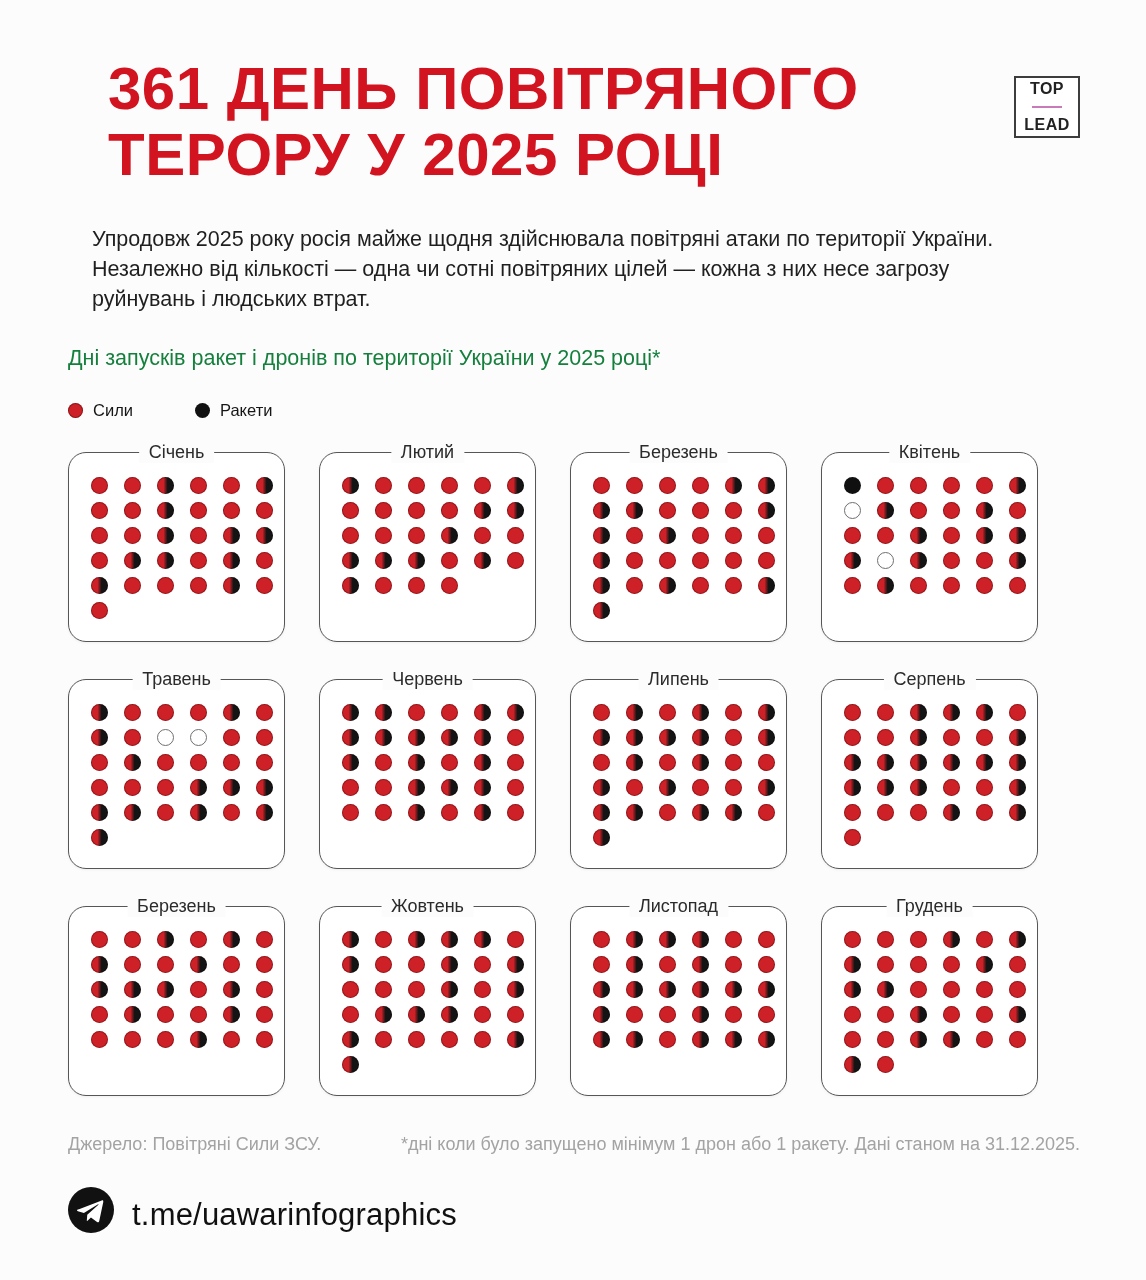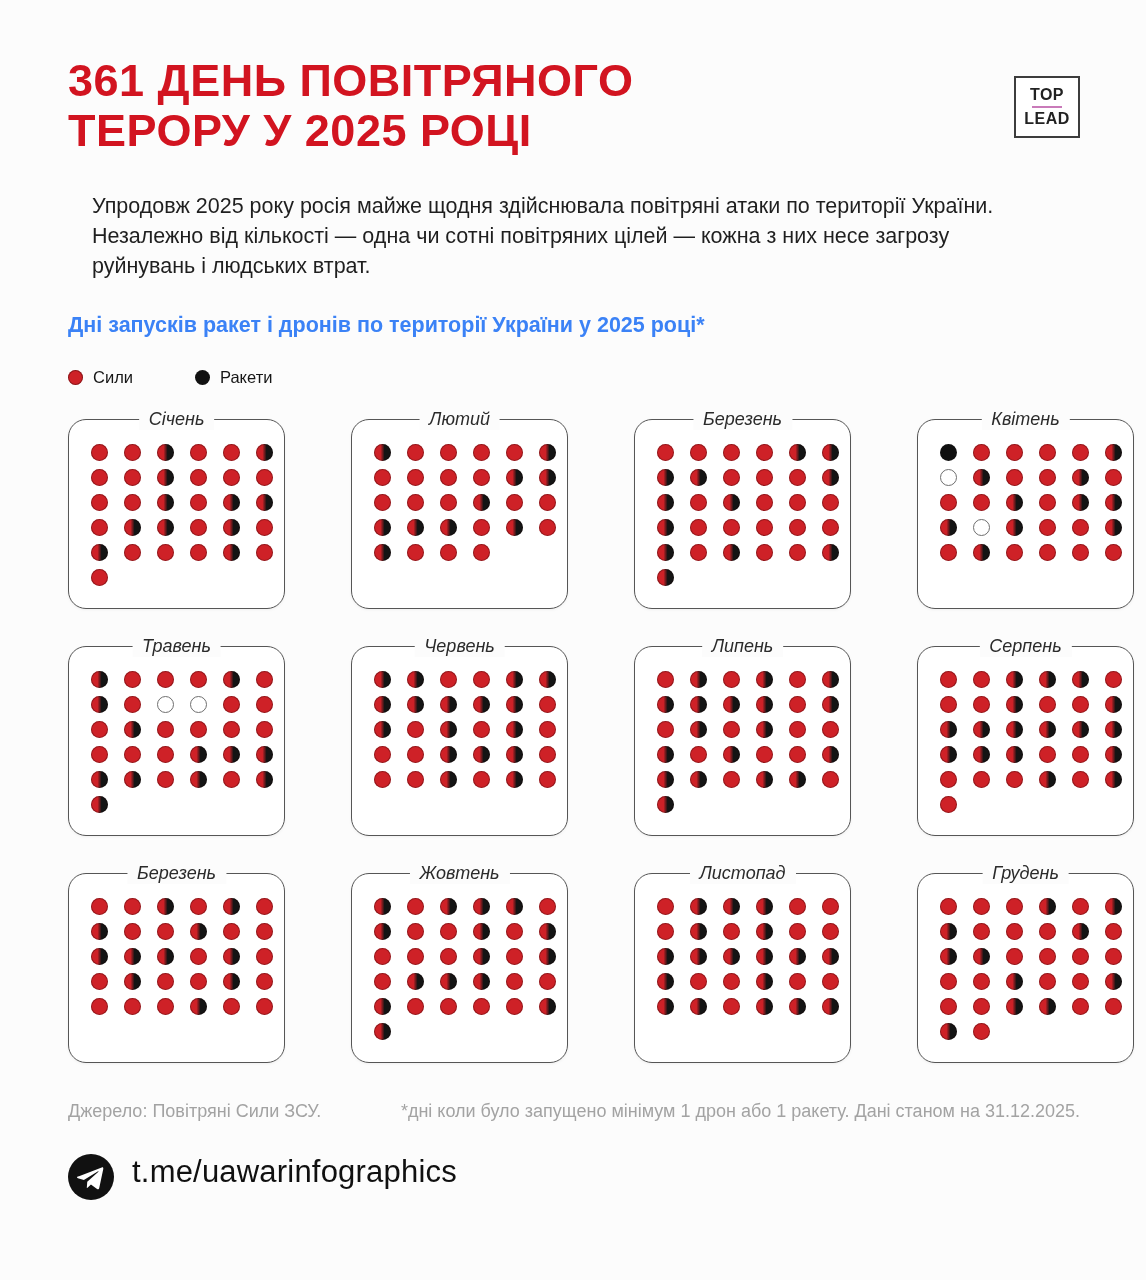--- a/index.html
+++ b/index.html
@@ -1,52 +1,52 @@
 <!DOCTYPE html>
 <html><head>
 <meta charset="utf-8">
 <style>
   * { margin:0; padding:0; box-sizing:border-box; }
   html,body { background:#fcfcfc; }
   body { width:1146px; height:1280px; font-family:"Liberation Sans", sans-serif; color:#1c1c1c; overflow:hidden; }
   .page { position:relative; width:1146px; height:1280px; padding:56px 66px 0 68px; }
 
   
-  h1.title { font-size:45px; line-height:1.1; font-weight:900; color:#d21420; letter-spacing:.5px; max-width:900px; }
+  h1.title { font-size:60px; line-height:1.1; font-weight:900; color:#d21420; letter-spacing:.5px; max-width:900px;margin-left:40px; }
   .logo { position:absolute; top:76px; right:66px; width:66px; height:62px; border:2px solid #3d3d3d; background:#fff;
-          display:flex; flex-direction:column; align-items:center; justify-content:center; gap:2px;
+          display:flex; flex-direction:column; align-items:center; justify-content:center; gap:8px;
           font-size:16px; font-weight:700; letter-spacing:.5px; color:#222; }
   .logo-line { display:block; width:30px; height:2px; background:#c97ab9; }
 
   .intro { margin-top:36px; font-size:21.5px; line-height:1.4; color:#1f1f1f; max-width:960px;margin-left:24px; }
-  .subtitle { margin-top:32px; font-size:21.5px; font-weight:700; color:#3b82f6; }
+  .subtitle { margin-top:32px; font-size:21.5px; font-weight:400; color:#15803d; }
 
   
   .legend { margin-top:30px; display:flex; align-items:center; gap:62px; }
   .legend-item { display:flex; align-items:center; gap:10px; font-size:16.5px; color:#161616; }
   .ldot { width:15px; height:15px; border-radius:50%; }
   .ldot.red { background:#ce2127; box-shadow:inset 0 0 0 1px rgba(40,0,0,.4); }
   .ldot.black { background:#111; }
 
   
-  .months { margin-top:32px; display:grid; grid-template-columns:repeat(4,217px); gap:37px 66px;font-style:italic; }
+  .months { margin-top:32px; display:grid; grid-template-columns:repeat(4,217px); gap:37px 34px; }
   .panel { position:relative; width:217px; height:190px; background:#fff; border:1.5px solid #565656; border-radius:18px;
            box-shadow:0 1px 3px rgba(0,0,0,.05); }
   .panel-title { position:absolute; top:-12px; left:50%; transform:translateX(-50%); background:#fcfcfc; padding:0 10px;
                  font-size:18px; color:#2b2b2b; white-space:nowrap; line-height:22px; }
   .dots { padding:24px 0 0 22px; display:grid; grid-template-columns:repeat(6,17px); gap:8px 16px; justify-content:start; }
   .dot { width:17px; height:17px; border-radius:50%; }
   .dot.d { background:#ce2127; box-shadow:inset 0 0 0 1px rgba(40,0,0,.35); }
   .dot.r { background:#101010; }
   .dot.b { background:linear-gradient(90deg,#ce2127 0 38%,#141414 62% 100%); box-shadow:inset 0 0 0 1px rgba(20,0,0,.35); }
   .dot.n { background:#fff; border:1.6px solid #6f6f6f; }
 
   
   .sources { margin-top:38px; display:flex; justify-content:space-between; font-size:18px; color:#a3a3a3; }
-  .tg-row { margin-top:32px; display:flex; align-items:flex-start; gap:18px; }
+  .tg-row { margin-top:32px; display:flex; align-items:flex-end; gap:18px; }
   .tg-icon { width:46px; height:46px; display:block; }
   .tg-handle { font-size:31px; color:#101010; letter-spacing:.2px; }
 </style>
 </head>
 <body>
 
 <div class="page">
 
   <h1 class="title"><span>361 ДЕНЬ ПОВІТРЯНОГО</span><br><span>ТЕРОРУ У 2025 РОЦІ</span></h1>
 

